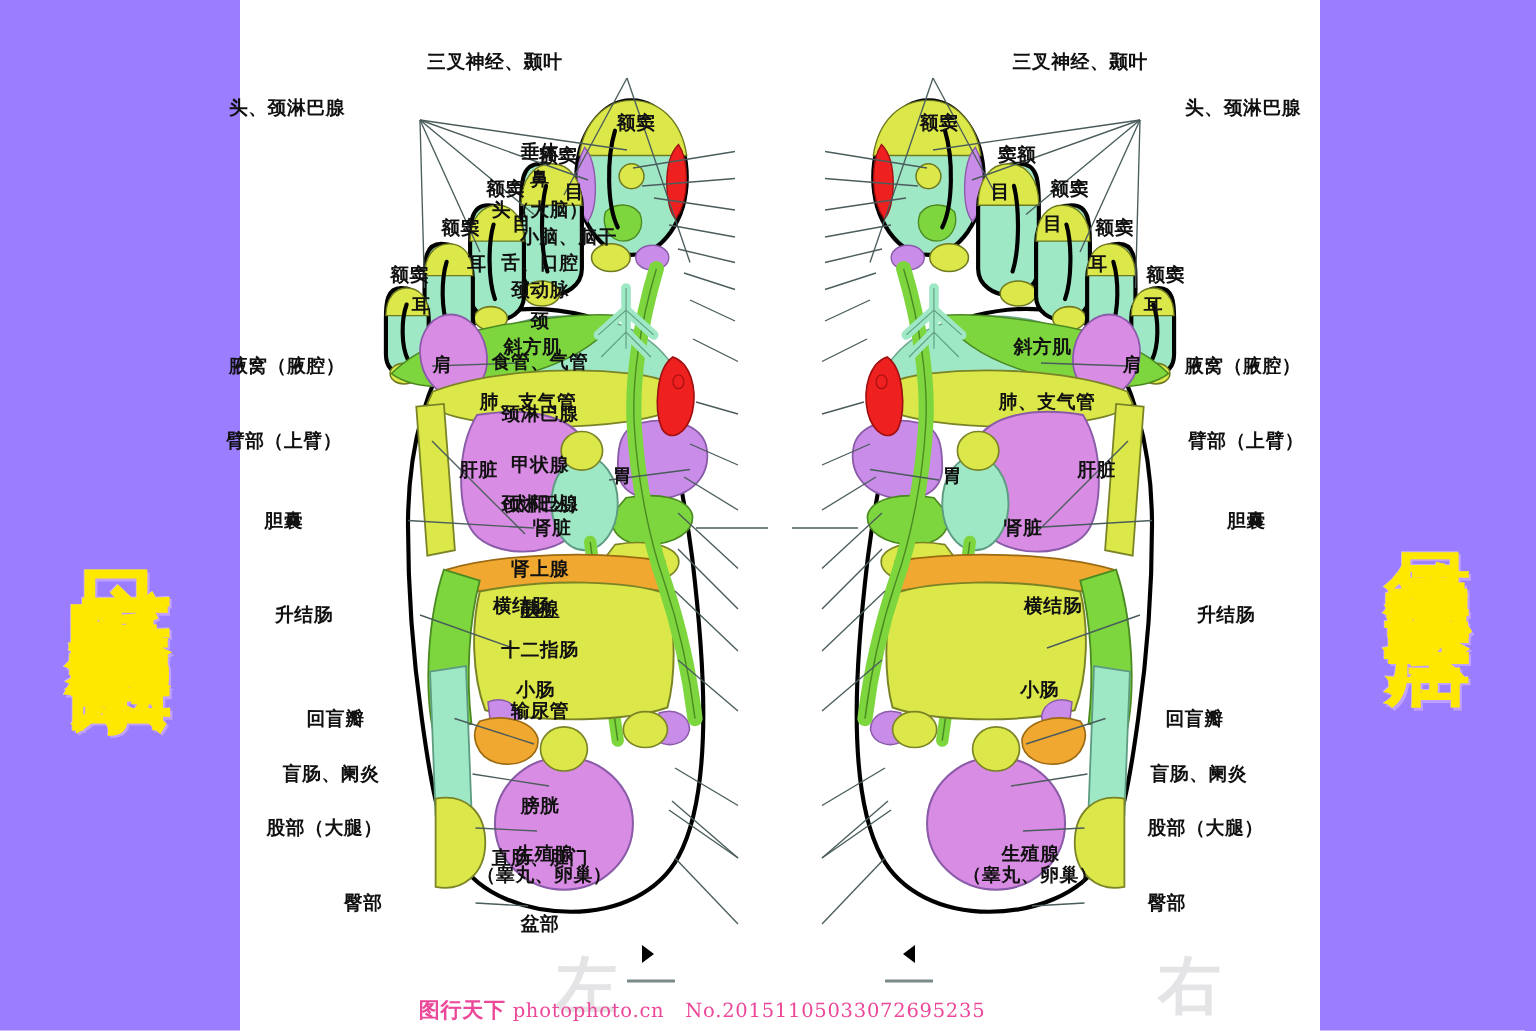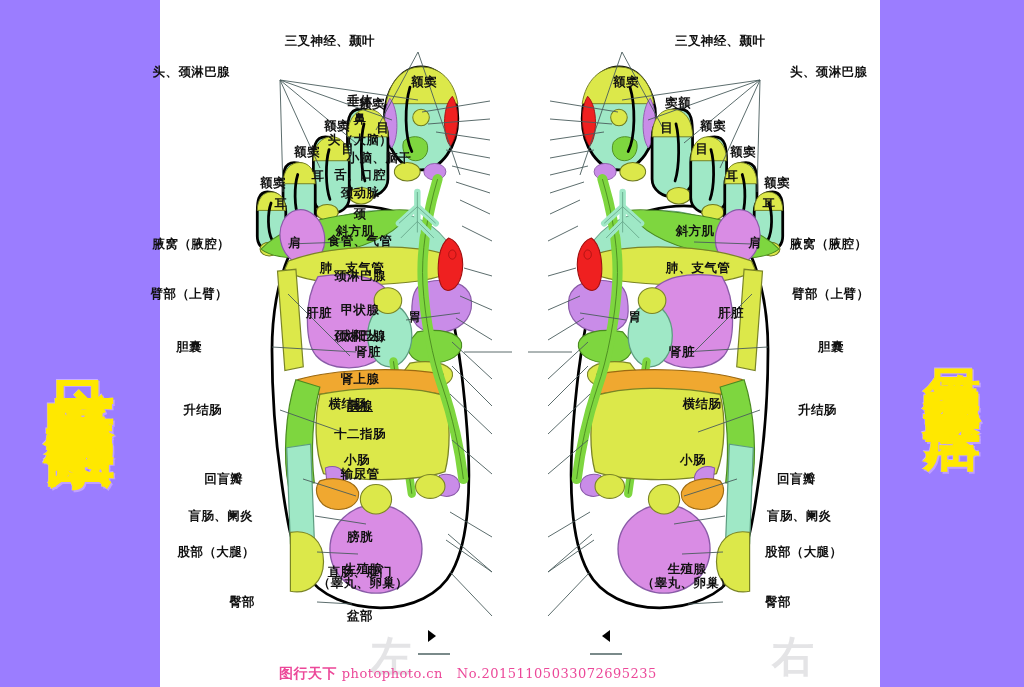--- a/index.html
+++ b/index.html
@@ -334,21 +334,21 @@
         <div class="lbl mid c" style="left: 200px; top: 175px;">舌、口腔</div>
         <div class="lbl mid c" style="left: 200px; top: 193px; font-family: Liberation Serif, serif;">颈动脉</div>
         <div class="lbl mid c" style="left: 200px; top: 214px;">颈</div>
         <div class="lbl mid c" style="left: 200px; top: 241px;">食管、气管</div>
         <div class="lbl mid c" style="left: 200px; top: 276px;">颈淋巴腺</div>
         <div class="lbl mid c" style="left: 200px; top: 310px;">甲状腺</div>
         <div class="lbl mid c" style="left: 200px; top: 336px;">颈淋巴腺</div>
         <div class="lbl mid c" style="left: 200px; top: 336px;">（太阳丛）</div>
         <div class="lbl mid c" style="left: 200px; top: 379px;">肾上腺</div>
         <div class="lbl mid c" style="left: 200px; top: 406px; text-decoration: underline;">胰腺</div>
-        <div class="lbl mid c" style="left: 200px; top: 434px;">十二指肠</div>
+        <div class="lbl mid c" style="left: 200px; top: 434px; font-family: Liberation Mono, monospace;">十二指肠</div>
         <div class="lbl mid c" style="left: 200px; top: 474px;">输尿管</div>
         <div class="lbl mid c" style="left: 200px; top: 537px;">膀胱</div>
         <div class="lbl mid c" style="left: 200px; top: 572px;">直肠、肛门</div>
         <div class="lbl mid c" style="left: 200px; top: 616px;">盆部</div>
         <div class="lbl out r" style="left: 215px; top: 41px;">三叉神经、颞叶</div>
         <div class="lbl out r" style="left: 70px; top: 72px;">头、颈淋巴腺</div>
         <div class="lbl out r" style="left: 70px; top: 244px;">腋窝（腋腔）</div>
         <div class="lbl out r" style="left: 68px; top: 294px;">臂部（上臂）</div>
         <div class="lbl out r" style="left: 42px; top: 347px;">胆囊</div>
         <div class="lbl out r" style="left: 62px; top: 410px;">升结肠</div>

